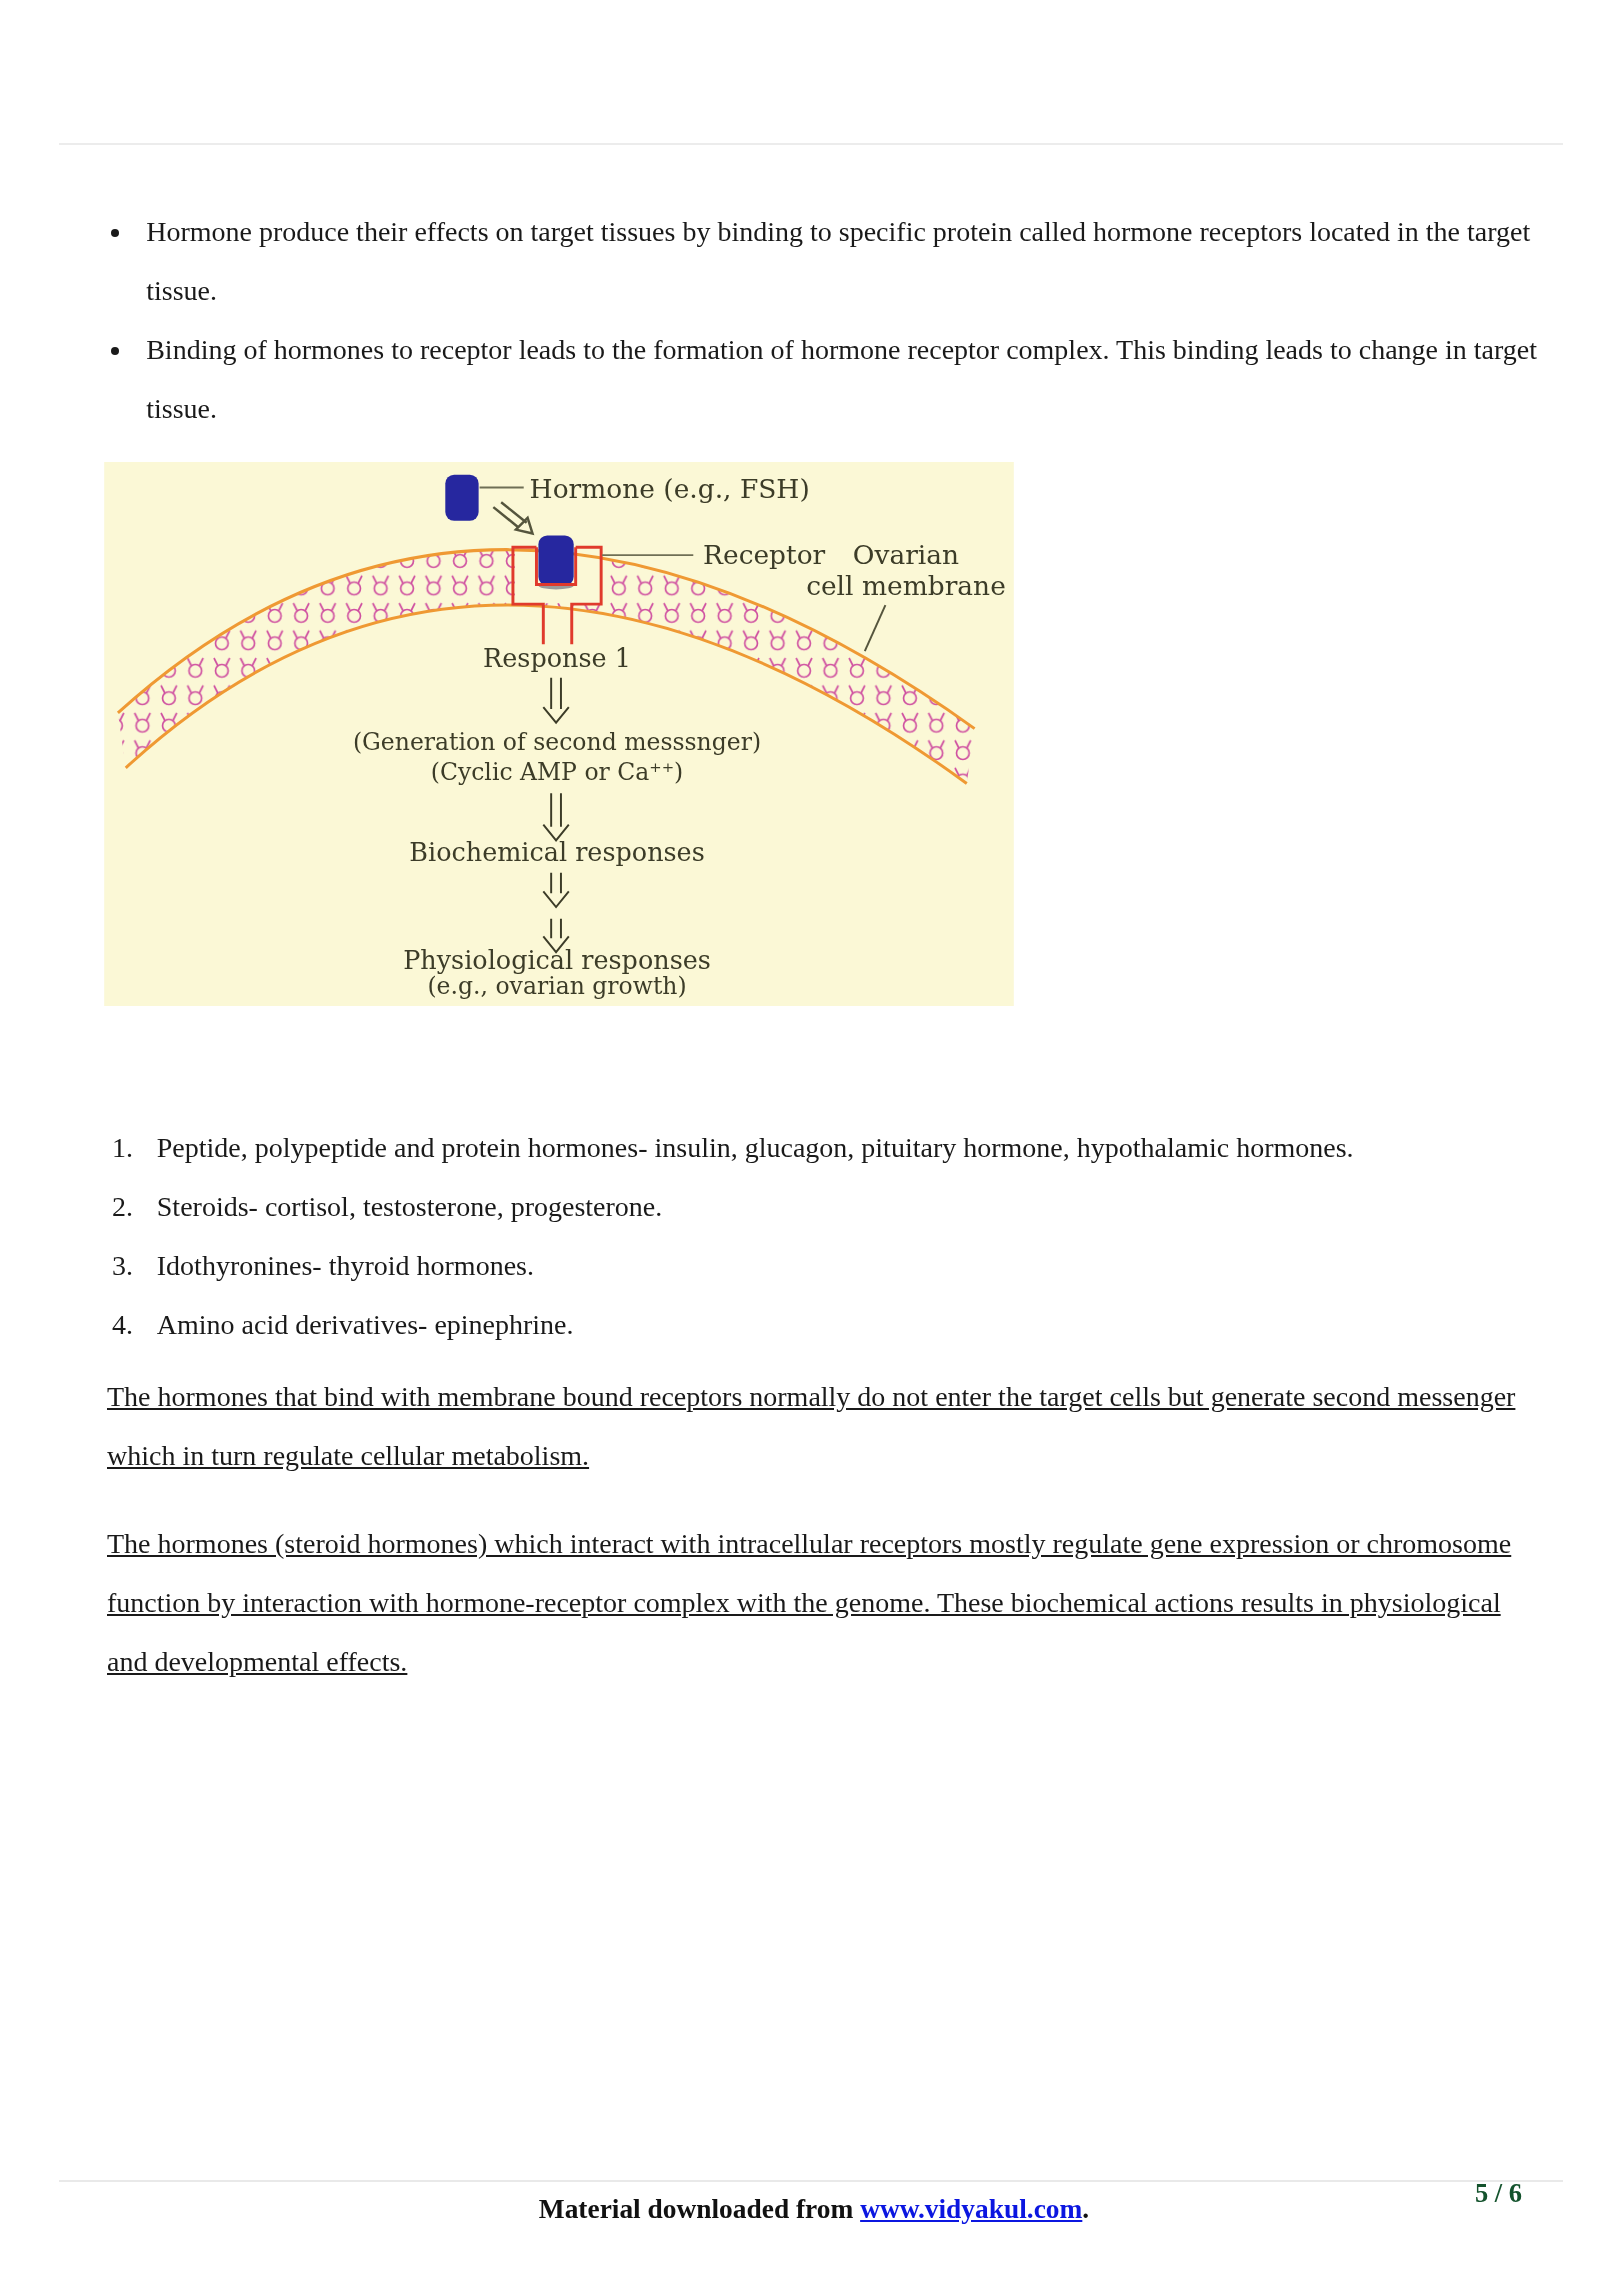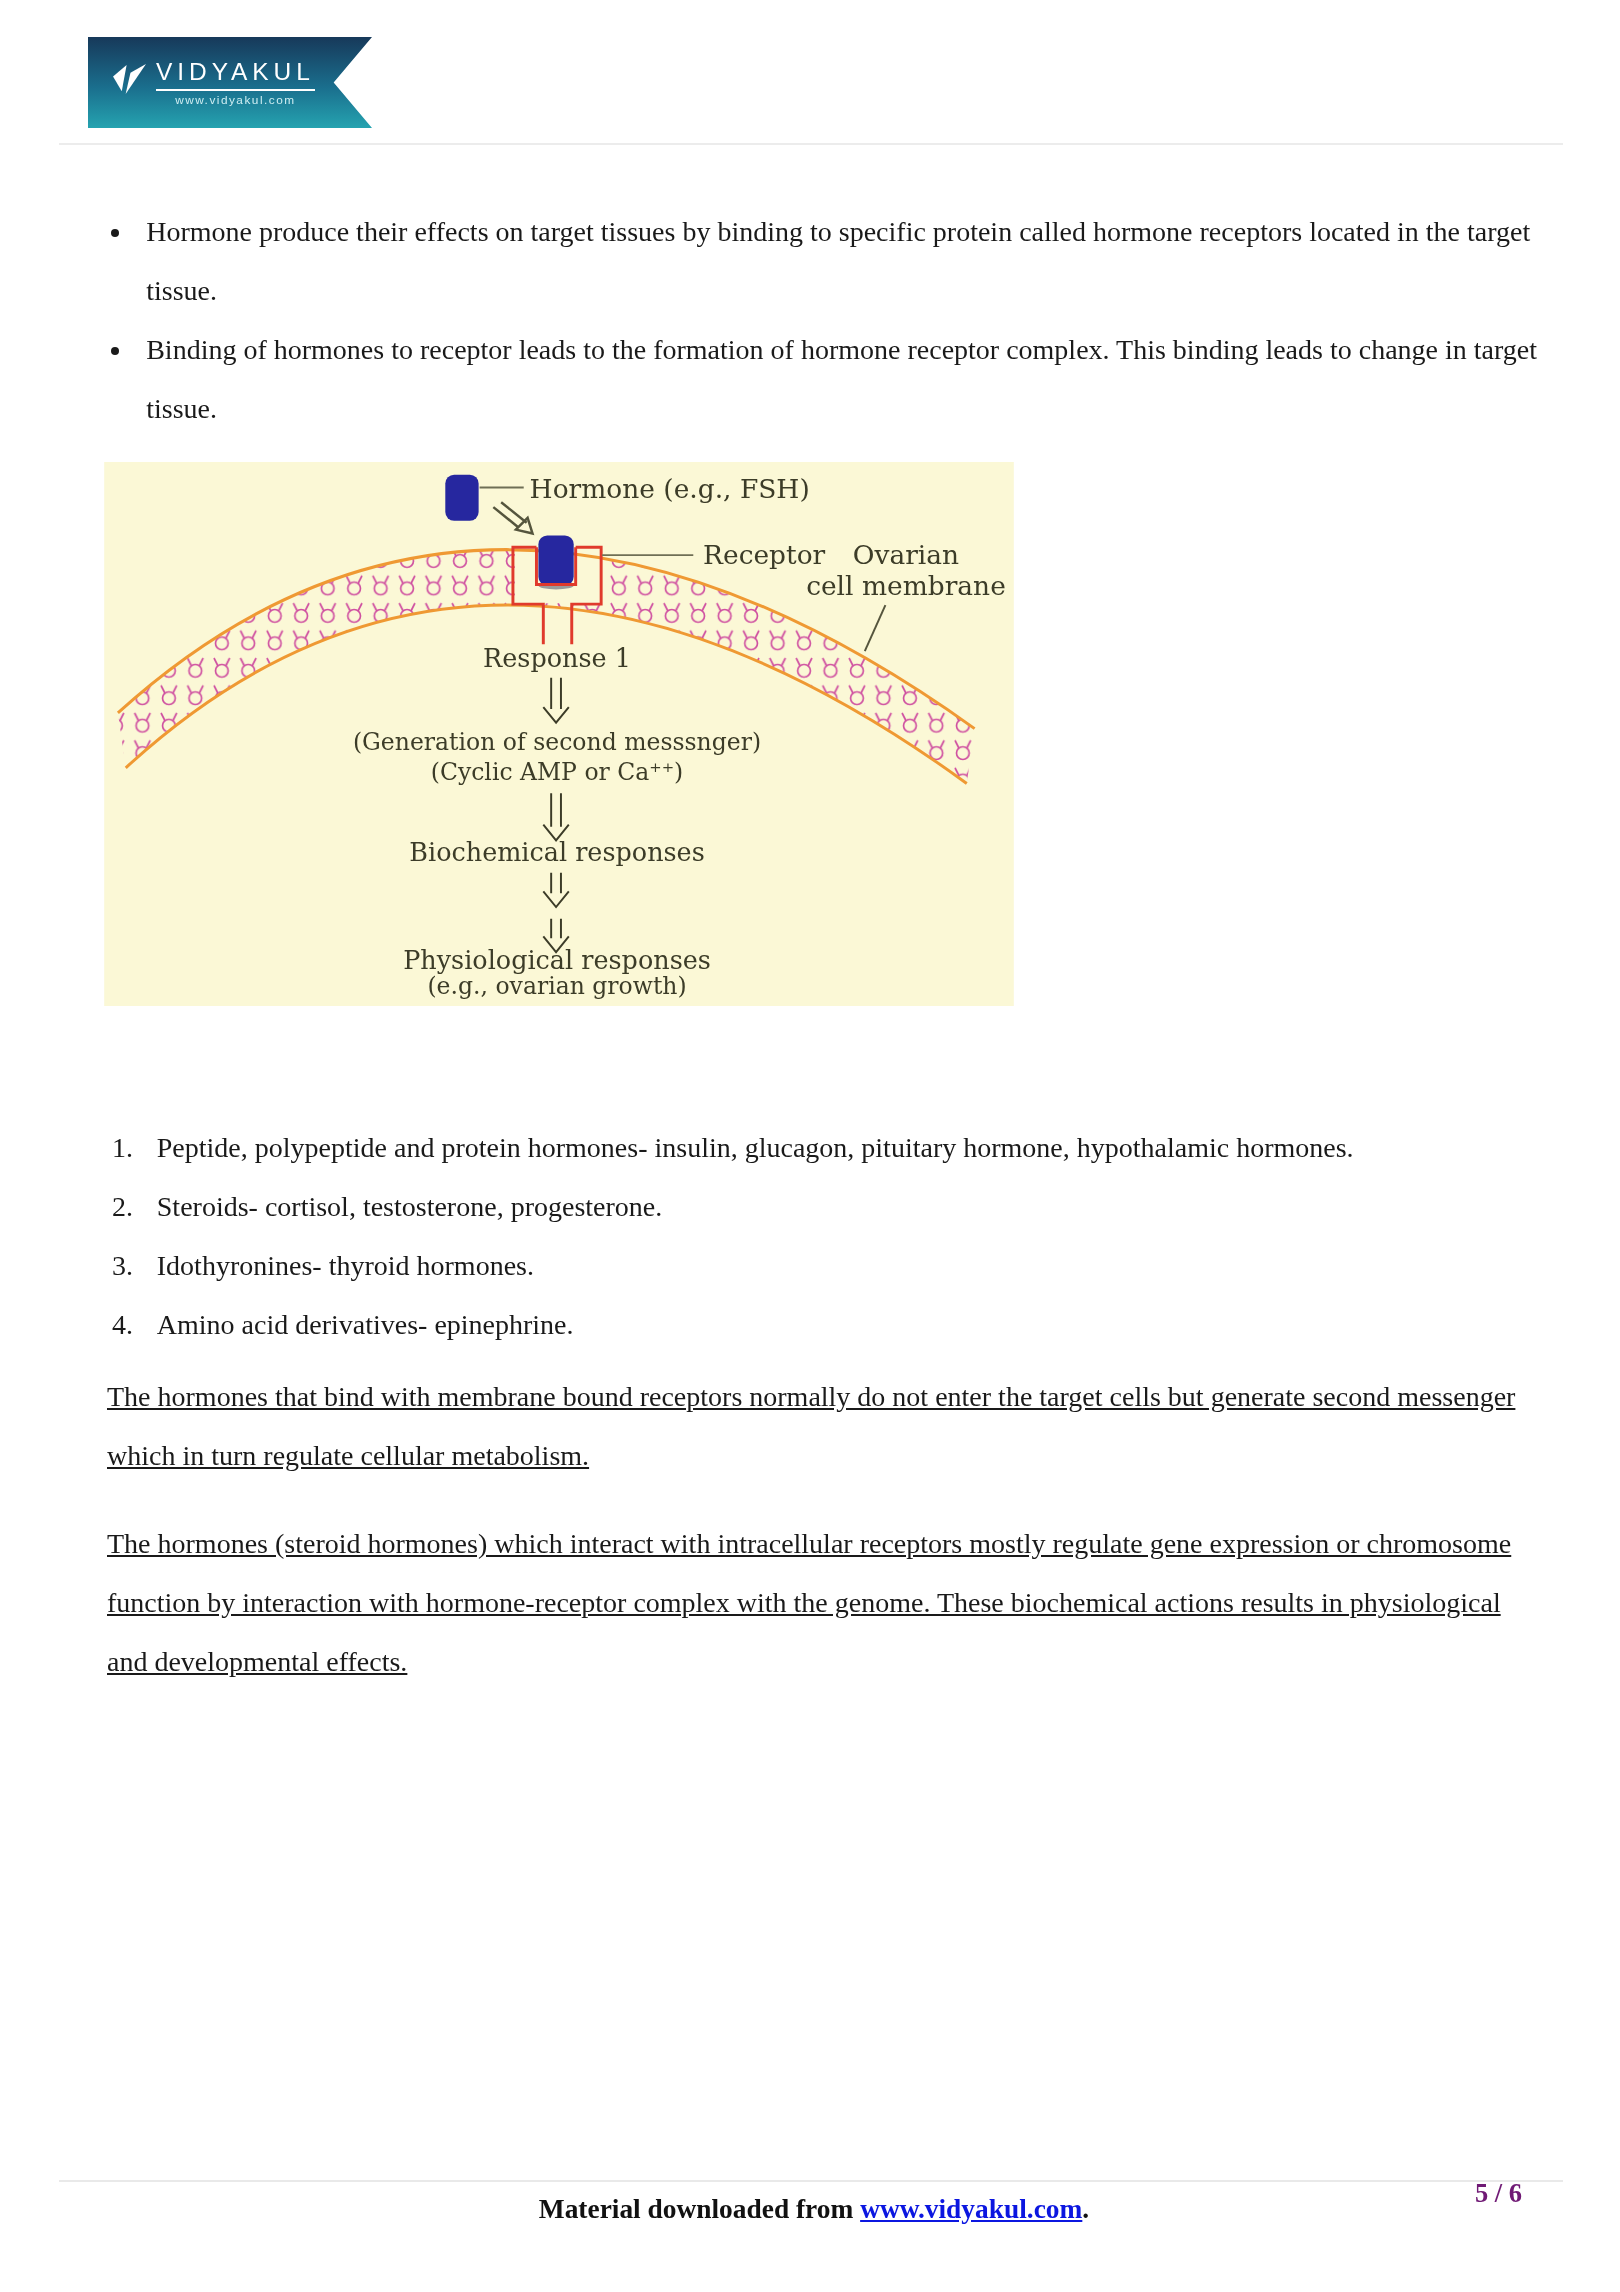--- a/index.html
+++ b/index.html
@@ -54,40 +54,30 @@
     position:absolute; left:59px; right:57px; top:2180px;
     border-top:2px solid #e9e9e9;
   }
   .footer-text {
     position:absolute; left:4px; top:2194px; width:100%;
     text-align:center; font-size:27.4px; font-weight:bold; color:#111;
   }
   .footer-link { color:#0b16e0; text-decoration:underline; font-weight:bold; cursor:pointer; }
   .page-number {
     position:absolute; right:98px; top:2178px;
-    font-size:26.5px; color:#701a75; font-weight:600;
+    font-size:26.5px; color:#14532d; font-weight:600;
   }
   
   .dg-text { font-family:"DejaVu Serif", serif; fill:#3c3c28; }
 </style>
 </head>
 <body>
 
 <div class="page">
 
-  <div class="logo">
-    <svg class="logo-mark" viewBox="0 0 36 32">
-      <polygon points="1,13 15,1 10,28" fill="#ffffff"></polygon>
-      <polygon points="19,9 35,0 14,31" fill="#ffffff"></polygon>
-    </svg>
-    <div class="logo-texts">
-      <div class="logo-title">VIDYAKUL</div>
-      <div class="logo-sub">www.vidyakul.com</div>
-    </div>
-  </div>
   <div class="header-rule"></div>
 
   <div class="content">
 
     <ul class="bullets">
       <li>Hormone produce their effects on target tissues by binding to specific protein called hormone receptors located in the target tissue.</li>
       <li>Binding of hormones to receptor leads to the formation of hormone receptor complex. This binding leads to change in target tissue.</li>
     </ul>
 
     <div class="diagram-wrap">

